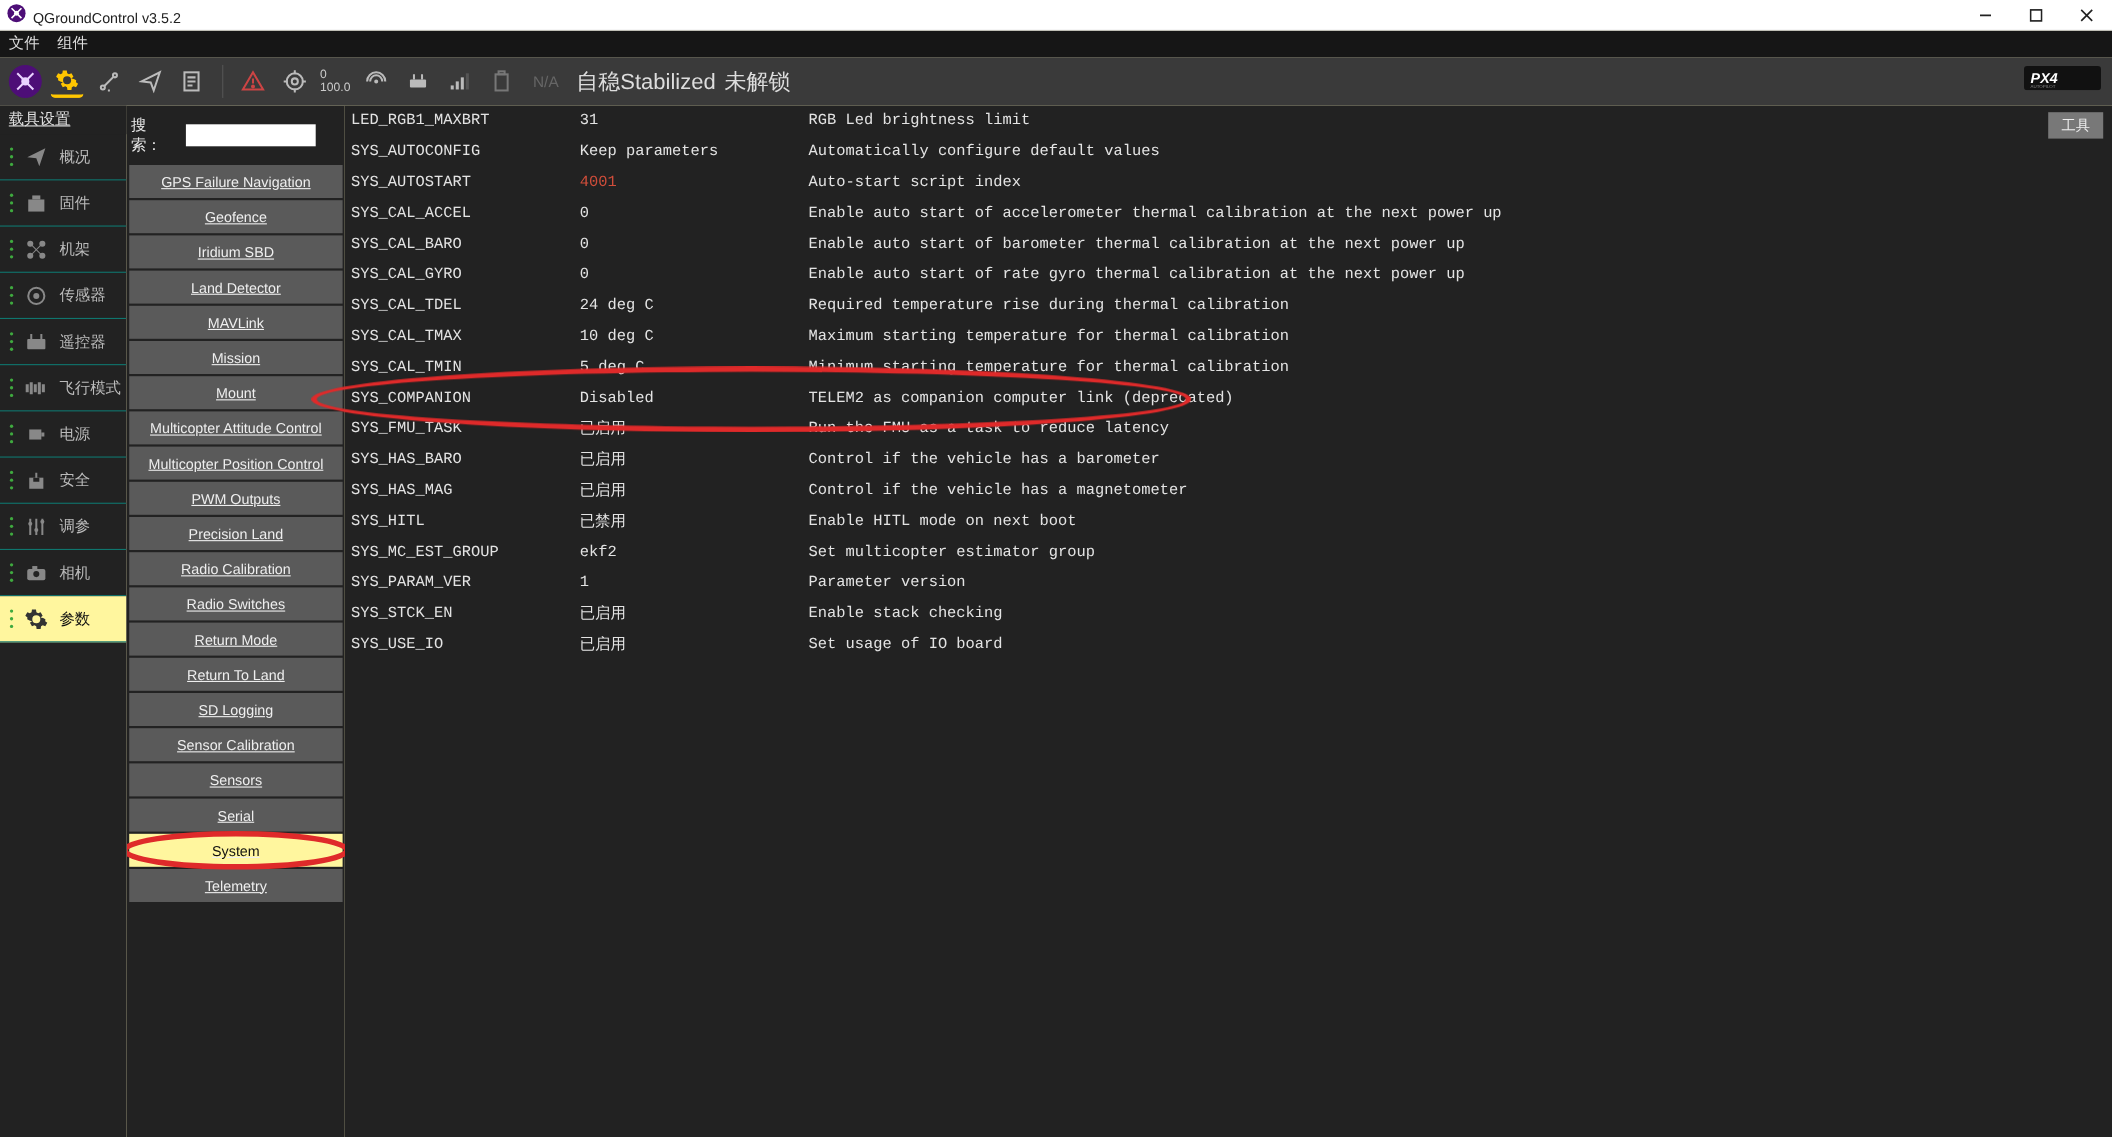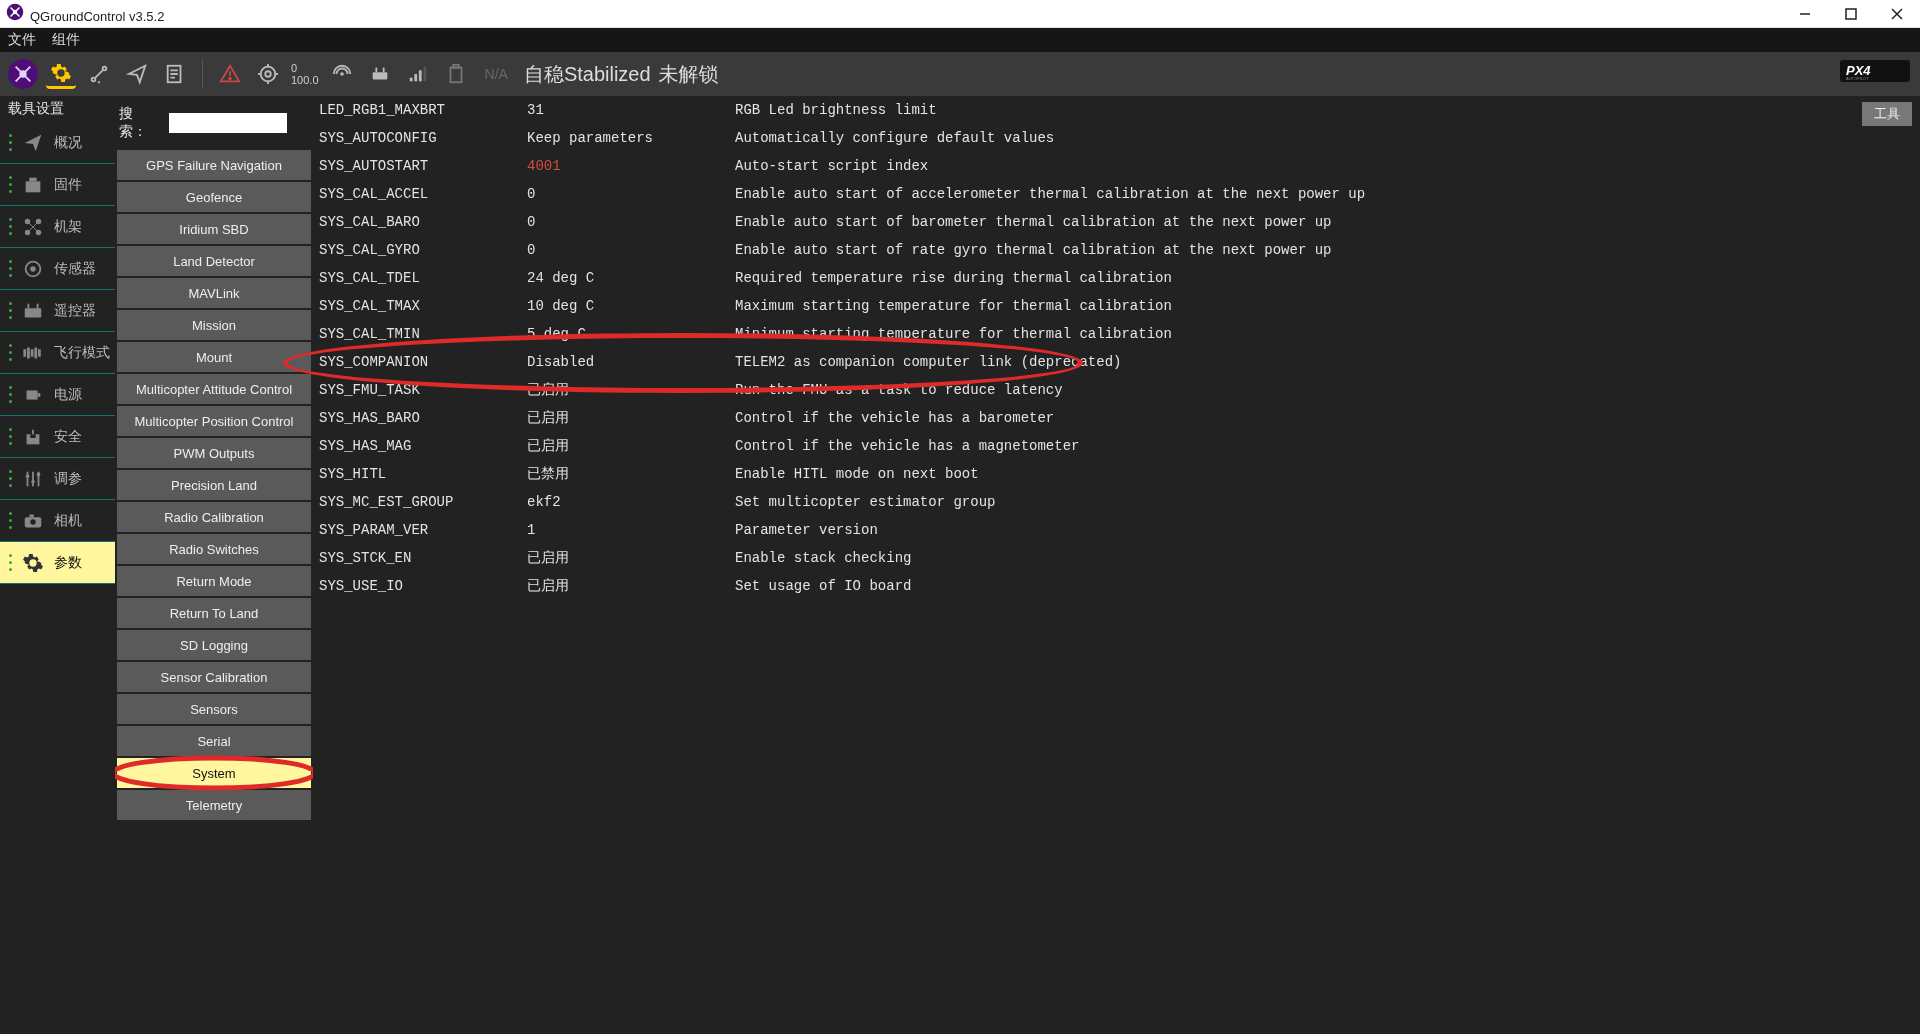--- a/index.html
+++ b/index.html
@@ -37,37 +37,37 @@
   .tb-na { color:#666; margin-left:6px; }
   .tb-status { color:#ddd; font-size:20px; margin-left:8px; display:flex; gap:8px; }
   .tb-logo { position:absolute; right:10px; top:8px; }
   .tb-logo svg { height:22px; }
 
   
   .main { flex:1; display:flex; min-height:0; }
 
   
   .sidebar { width:115px; background:#222; display:flex; flex-direction:column; }
-  .sidebar-header { height:26px; color:#e0e0e0; font-size:14px; padding:4px 8px; background:#222; }
+  .sidebar-header { height:26px; color:#e0e0e0; font-size:14px; padding:4px 8px; background:#222;text-decoration:underline; }
   .sidebar-list { flex:1; overflow-y:auto; }
   .sidebar-item { height:42px; display:flex; align-items:center; gap:8px; padding-left:8px; color:#bbb; cursor:pointer; border-bottom:1px solid #0f766e; }
   .sidebar-item.active { background:#fff69e; color:#111; }
   .sidebar-item .sb-icon { width:26px; height:26px; display:flex; align-items:center; justify-content:center; }
   .sidebar-item .sb-icon svg { width:22px; height:22px; fill:#888; }
   .sidebar-item.active .sb-icon svg { fill:#333; }
   .sidebar-dots { width:4px; height:42px; display:flex; flex-direction:column; justify-content:center; align-items:center; gap:4px; }
   .sidebar-dots span { width:3px; height:3px; border-radius:50%; background:#3fa93f; }
 
   
   .catcol { width:198px; background:#222; display:flex; flex-direction:column; }
   .search-row { display:flex; align-items:center; gap:22px; padding:5px 4px; }
   .search-label { color:#e6e6e6; }
   .search-input { width:118px; height:20px; background:#fff; border:none; padding:0 4px; color:#000; font-size:13px; }
   .clear-btn { background:#5a5a5a; color:#eee; border:none; padding:4px 10px; font-size:13px; margin-left:6px; }
-  .cat-list { flex:1; overflow-y:auto; padding:0 2px; }
+  .cat-list { flex:1; overflow-y:auto; padding:0 2px;text-decoration:underline; }
   .cat-item { height:30px; margin-bottom:2px; background:#5a5a5a; color:#eee; font-size:13px; display:flex; align-items:center; justify-content:center; cursor:pointer; }
   .cat-item.selected { background:#fff69e; color:#111; position:relative; }
   .circ-overlay { position:absolute; inset:-3px -8px -3px -8px; pointer-events:none; }
 
   
   .param-area { flex:1; background:#222; position:relative; }
   .tools-btn { position:absolute; top:6px; right:8px; height:24px; padding:0 12px; background:#787878; color:#eee; border:none; font-size:13px; }
   .param-table { margin-top:0; }
   .param-row { display:flex; align-items:center; height:28px; padding-left:6px; font-family: "Consolas","Courier New",monospace; font-size:14px; color:#e3e3e3;gap:48px; }
   .pcol-name { width:160px; }

